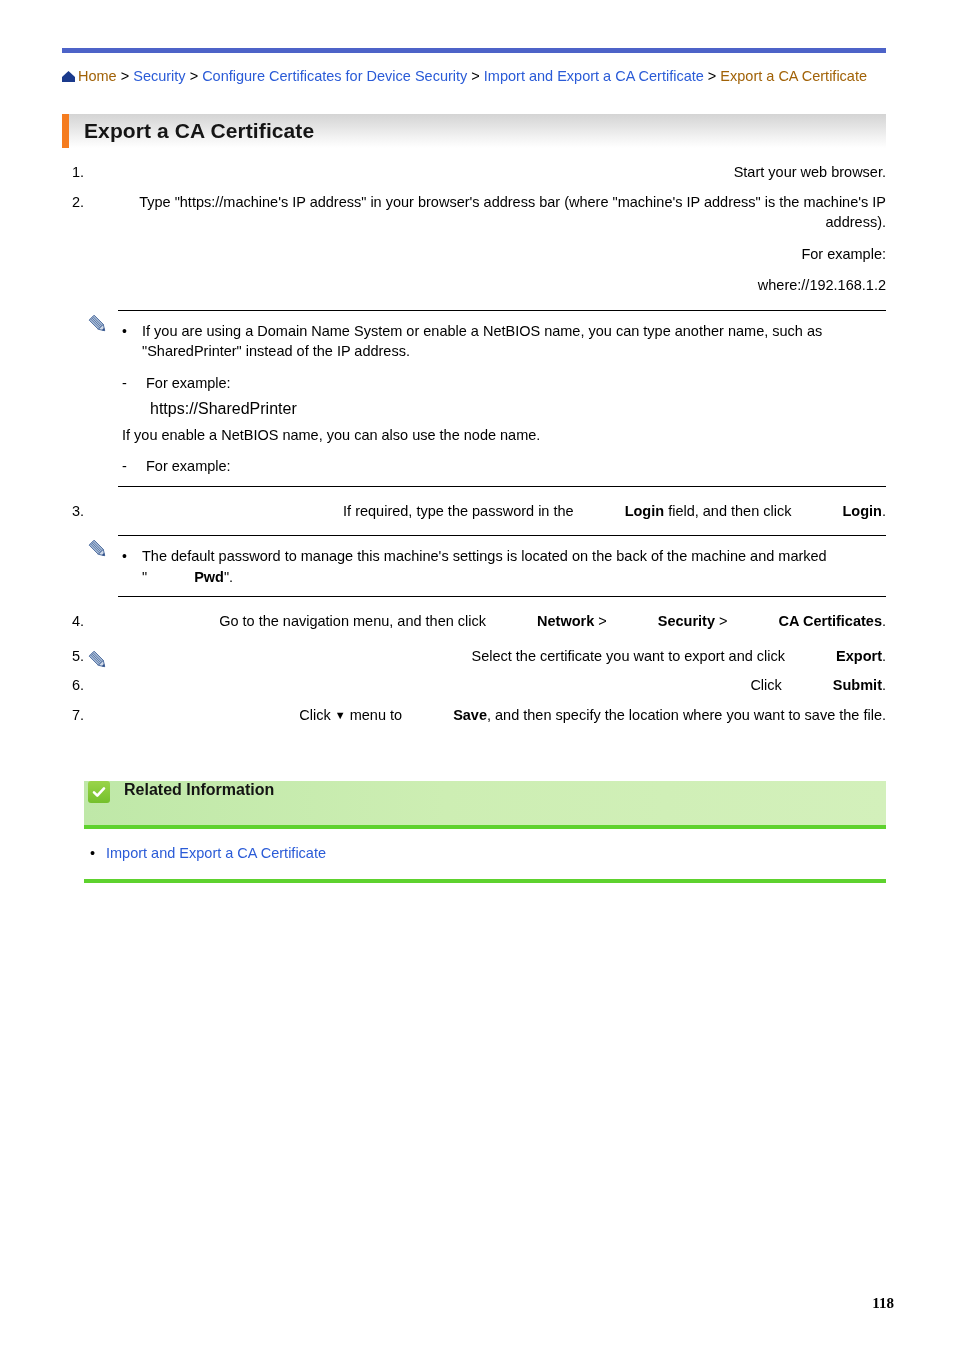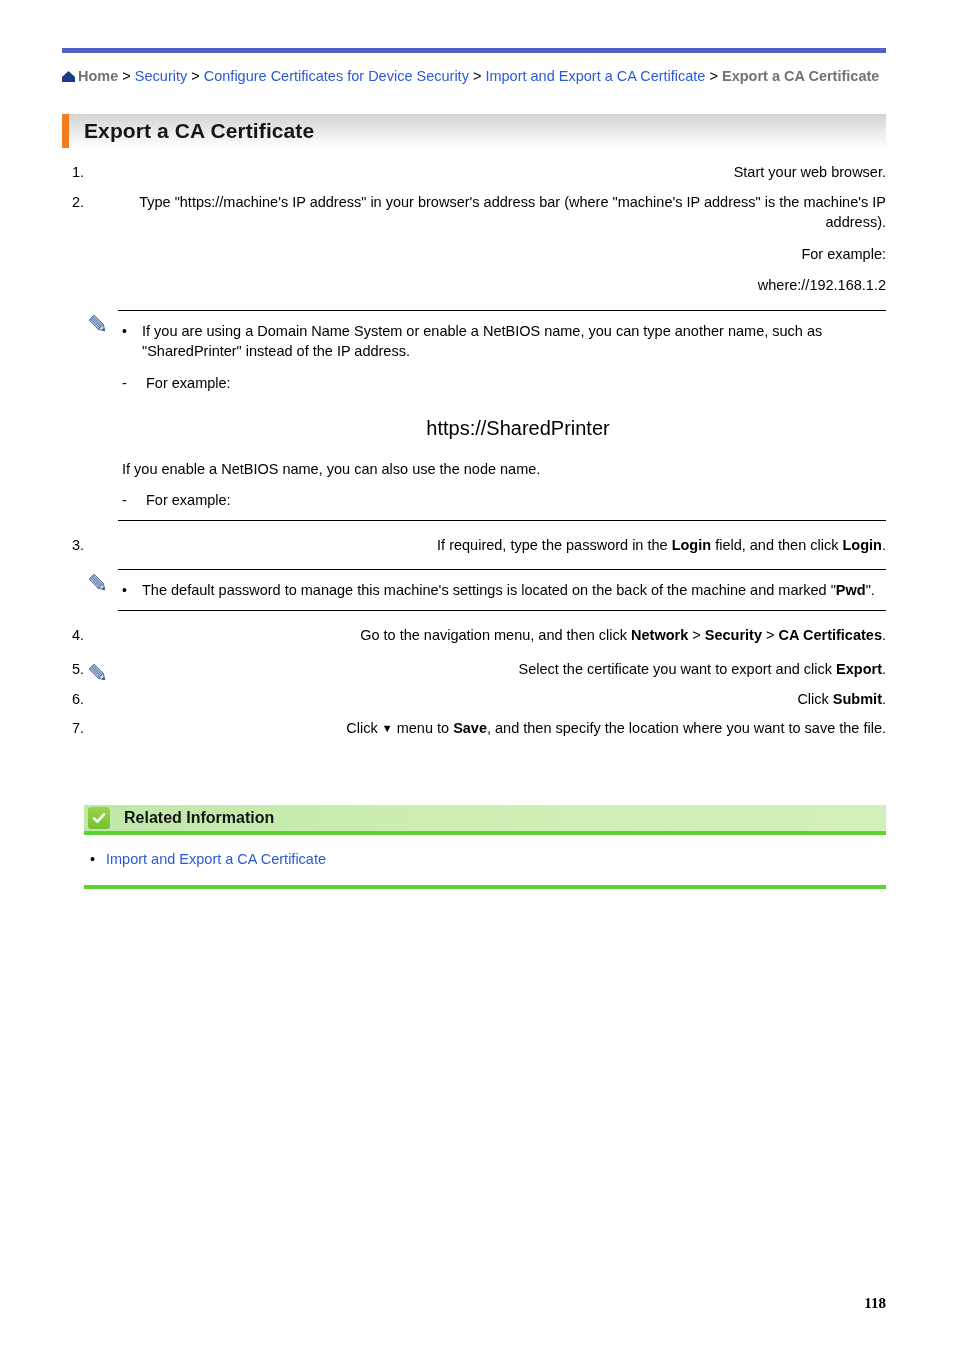--- a/index.html
+++ b/index.html
@@ -41,21 +41,21 @@
   .home-icon {
     display: inline-block;
     width: 13px; height: 11px;
     position: relative;
     top: 1px;
     margin-right: 3px;
   }
   .home-icon svg { display: block; }
   .crumb-link { color: #2a5bd7; }
   .crumb-sep { color: #000; }
-  .crumb-plain { color: #737373; font-weight: bold; }
+  .crumb-plain { color: #a16207; }
 
   
   .title-band {
     position: absolute;
     left: 62px; top: 114px;
     width: 824px; height: 34px;
     background: linear-gradient(to bottom, #d4d4d4 0%, #e3e3e3 35%, #f3f3f3 70%, #ffffff 100%);
   }
   .title-band .accent {
     position: absolute;
@@ -93,21 +93,21 @@
     padding-right: 8px;
     font-size: 14.5px;
   }
   .step-body {
     flex: 1 1 auto;
     font-size: 14.5px;
     line-height: 20.5px;
     text-align: right;
   }
   .sub-line { margin-top: 11px; }
-  b, .b { font-weight: bold; }
+  b, .b { font-weight: bold; margin-left: 47px; }
 
   
   .note {
     position: relative;
     margin: 14px 0 14px 0;
   }
   .note-icon {
     position: absolute;
     left: 24px; top: 2px;
     width: 24px; height: 24px;
@@ -143,22 +143,22 @@
     display: flex;
     margin-top: 11px;
     font-size: 14.5px;
     line-height: 20.5px;
   }
   .dash-mark {
     flex: 0 0 28px;
     width: 28px;
     padding-left: 4px;
   }
-  .indent-1 { padding-left: 32px; margin-top: 25px; font-size: 20px; line-height: 20.5px; text-align: center; }
-  .plain-line { margin-top: 20px; font-size: 14.5px; line-height: 20.5px; }
+  .indent-1 { padding-left: 32px; margin-top: 6px; font-size: 16px; line-height: 20.5px; }
+  .plain-line { margin-top: 5px; font-size: 14.5px; line-height: 20.5px; }
 
   .hamburger-icon {
     display: inline-block;
     width: 15px; height: 11px;
     position: relative;
     top: 1px;
     margin: 0 2px;
   }
   .hamburger-icon span {
     display: block;
@@ -175,26 +175,25 @@
   }
 
   
   .related {
     position: absolute;
     left: 84px; top: 781px;
     width: 802px;
   }
   .related-header {
     position: relative;
-    height: 30px;
+    height: 48px;
     background: linear-gradient(to right, #bfe8a8 0%, #cdeeb3 45%, #d3f0bb 100%);
     border-bottom: 4px solid #5ed22e;
     display: flex;
-    align-items: center;
-    margin-top: 24px;
+    align-items: flex-start;
   }
   .check-badge {
     width: 22px; height: 22px;
     margin-left: 4px;
     border-radius: 3px;
     background: linear-gradient(to bottom, #9ad44a 0%, #74c02c 100%);
     display: flex;
     align-items: center;
     justify-content: center;
     flex: 0 0 22px;
@@ -224,21 +223,21 @@
   }
   .related-item a,
   .related-item .rlink {
     color: #2a5bd7;
     text-decoration: none;
   }
 
   
   .page-number {
     position: absolute;
-    right: 68px; bottom: 38px;
+    right: 60px; bottom: 38px;
     font-family: "Liberation Serif", serif;
     font-size: 15px;
     font-weight: bold;
     color: #000;
   }
 </style>
 </head>
 <body>
 
 <div class="page">

